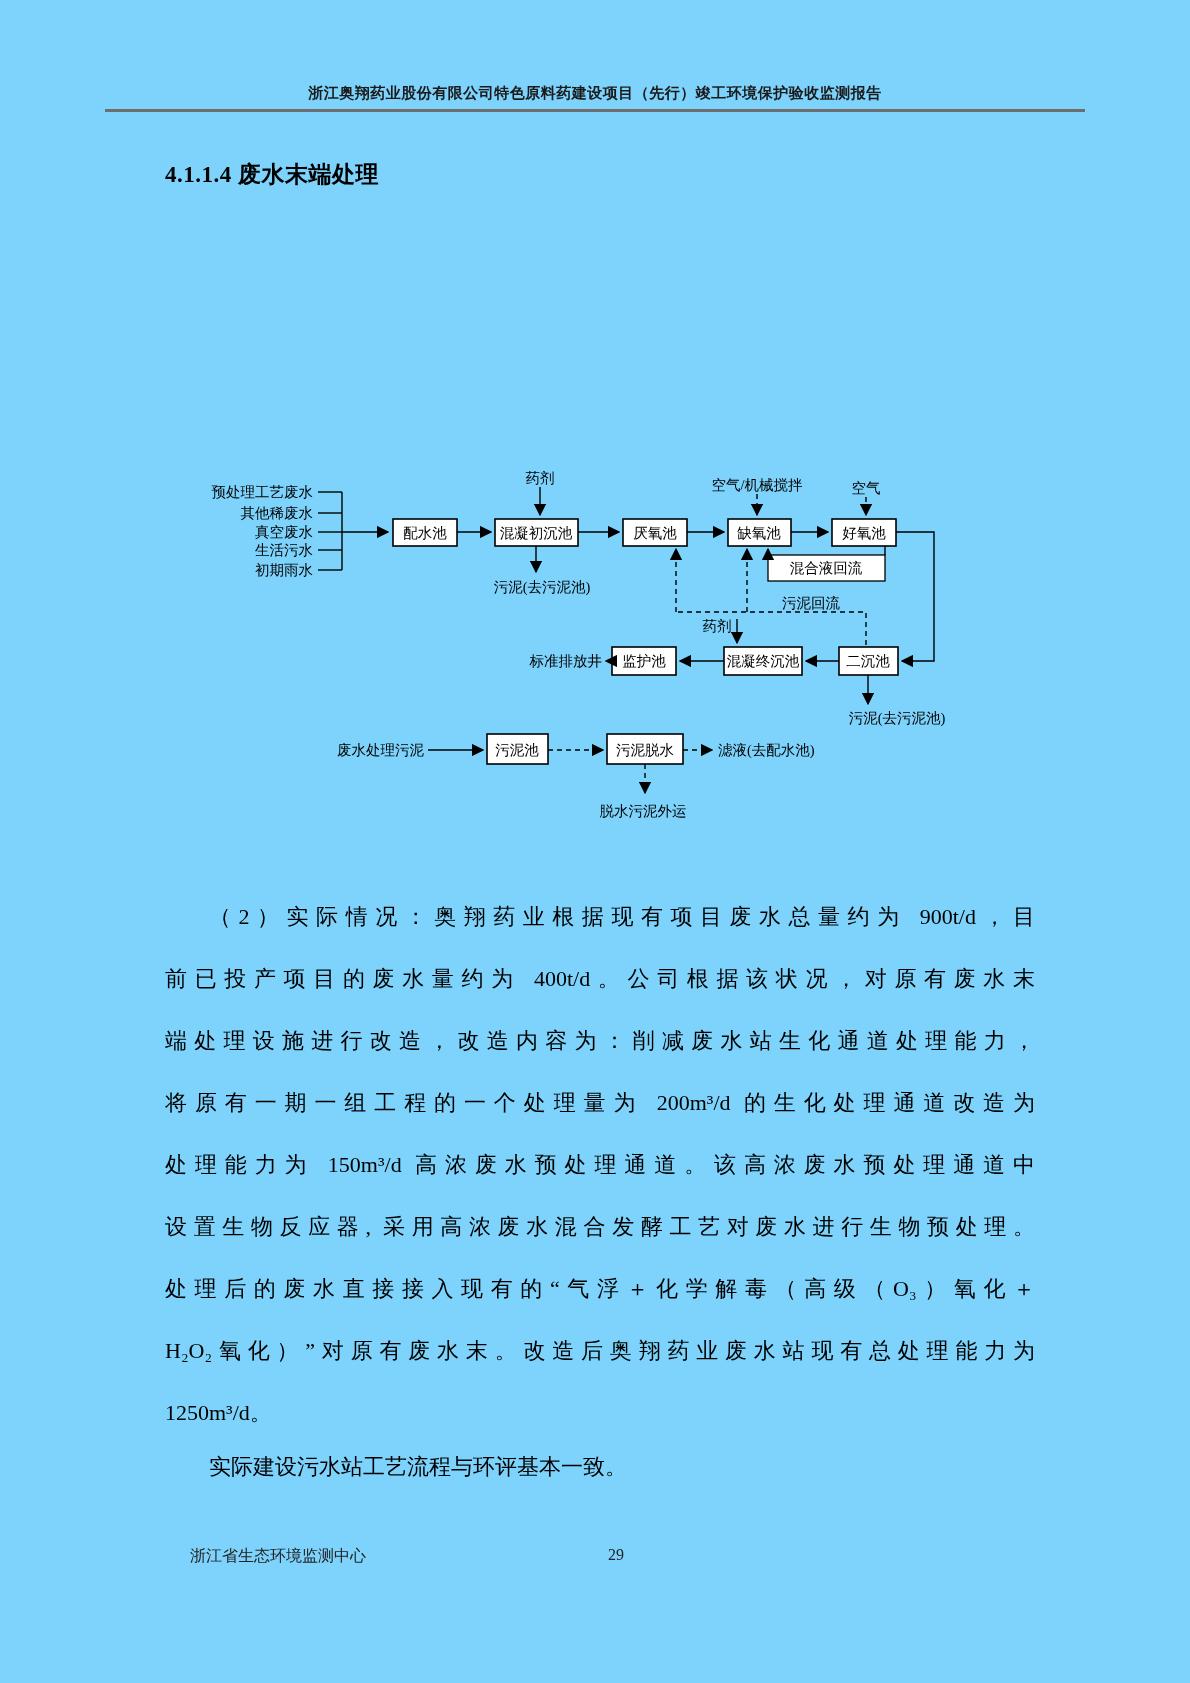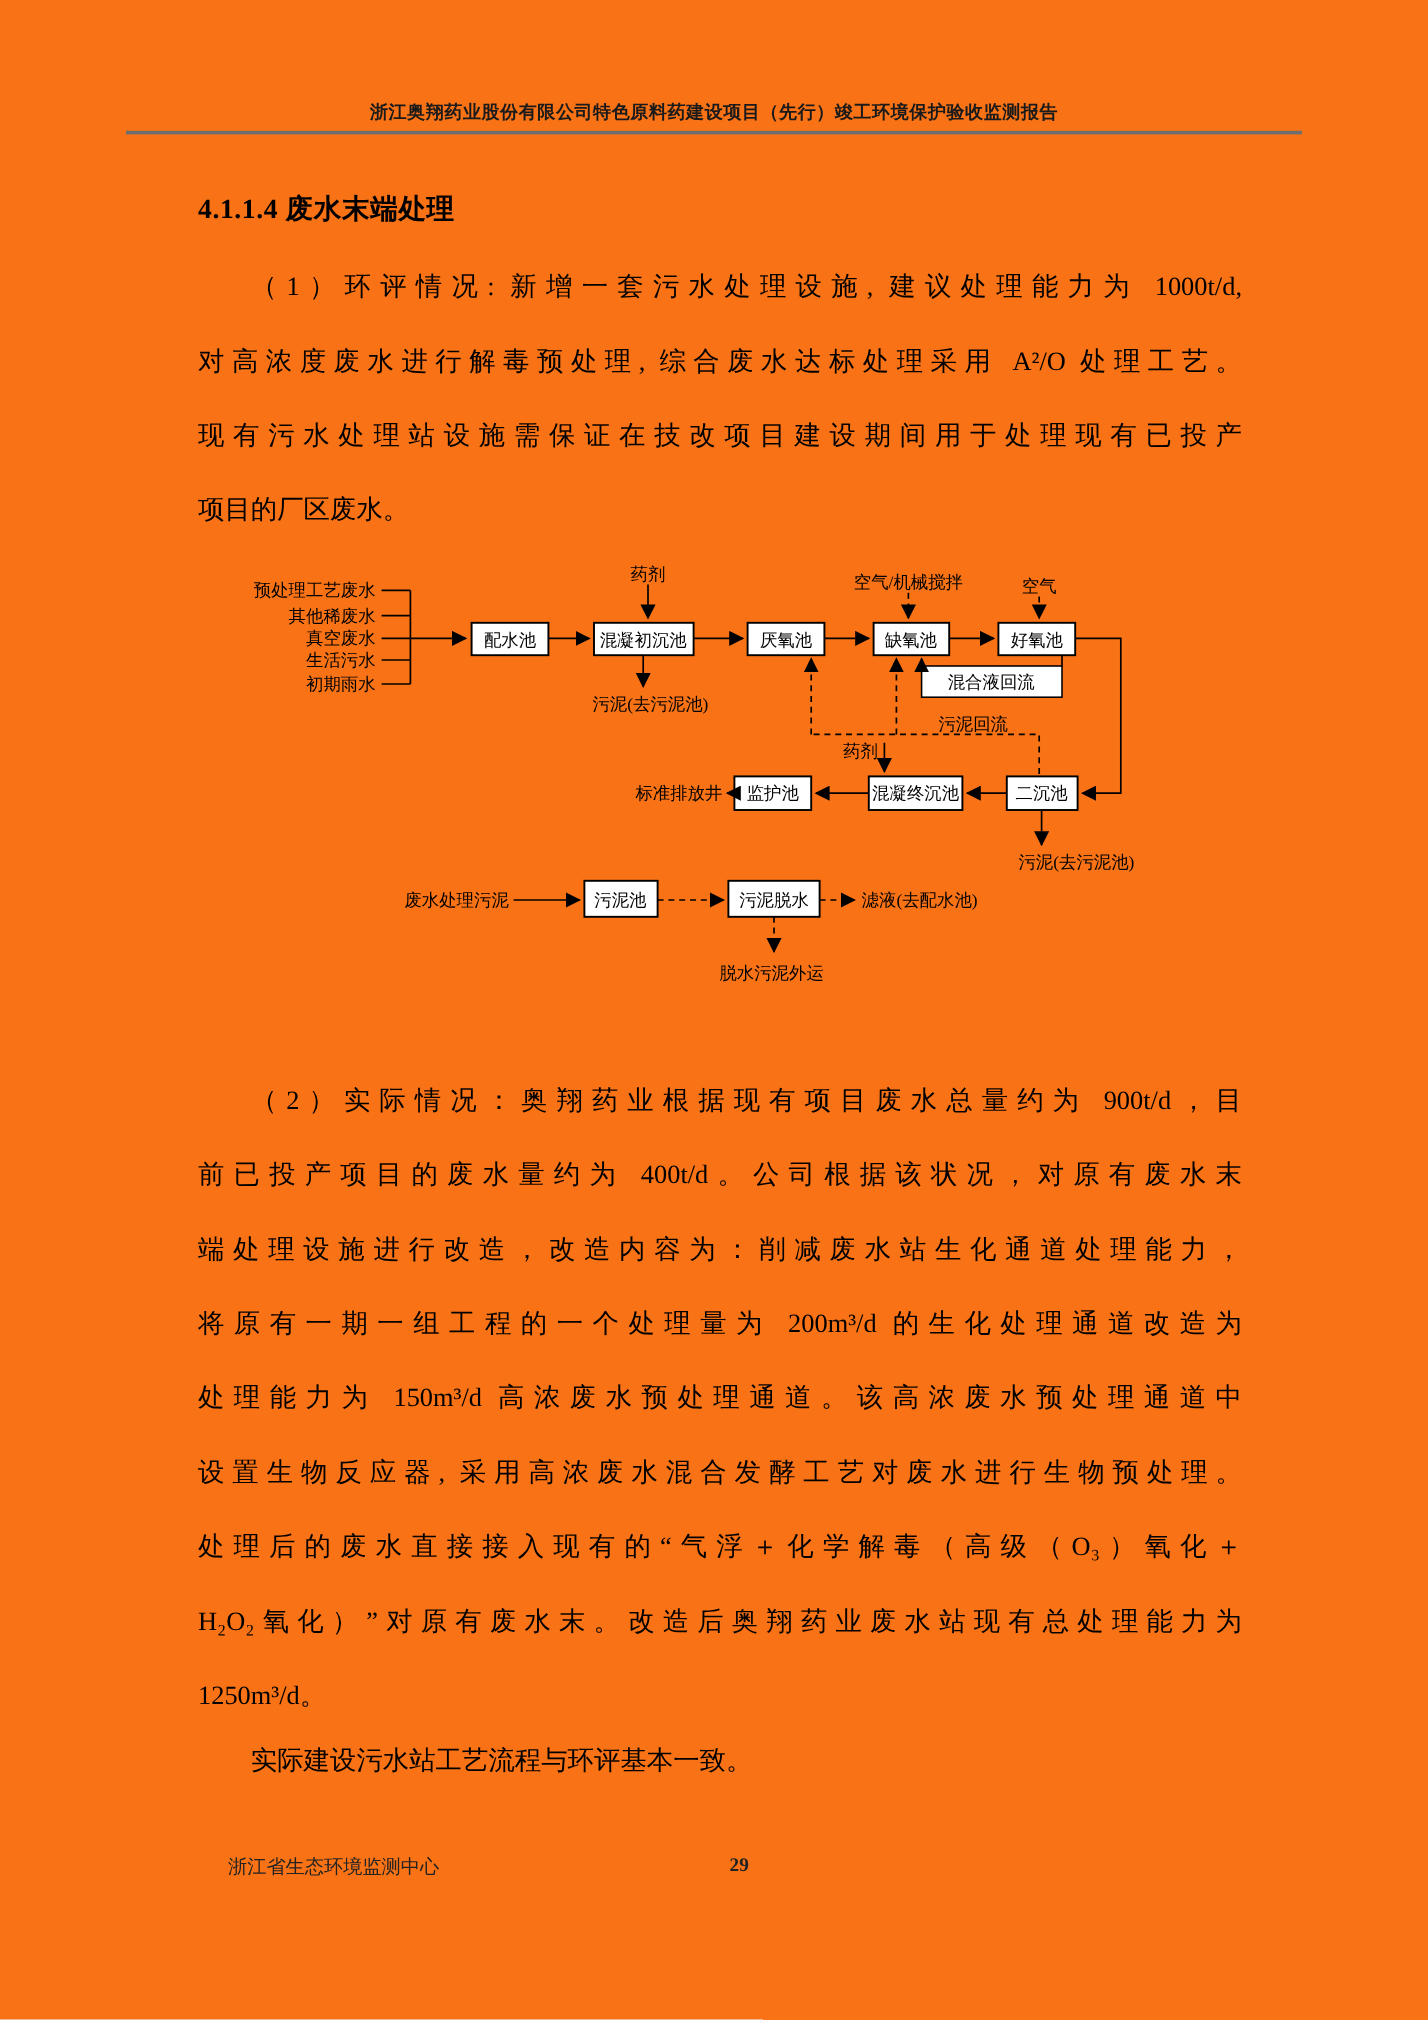--- a/index.html
+++ b/index.html
@@ -1,17 +1,17 @@
 <!DOCTYPE html>
 <html><head>
 <meta charset="utf-8">
 <style>
   html,body{margin:0;padding:0;background:#e8e8e8;}
   #page{
-    position:relative;width:1190px;height:1683px;background:#f97316;
+    position:relative;width:1190px;height:1683px;background:#7dd3fc;
     margin:0 auto;overflow:hidden;
     font-family:"Liberation Serif","DejaVu Serif",serif;color:#000;
   }
   .abs{position:absolute;}
   #header-title{
     top:84px;left:0;width:1190px;text-align:center;
     font-size:15px;font-weight:bold;letter-spacing:.5px;color:#1a1a1a;
   }
   #header-rule{top:109px;left:105px;width:980px;height:3px;background:#6e6e6e;}
   #section-heading{
@@ -25,46 +25,40 @@
   .bline.short{text-align:left;text-align-last:left;}
   .bline.indent{text-indent:44px;}
   #para1{top:208px;}
   #para2{top:886px;}
   #para3{top:1436px;}
   #figure-caption{
     top:832px;left:165px;width:870px;text-align:center;
     font-size:21px;font-weight:bold;
   }
   #footer-org{top:1546px;left:190px;font-size:16px;color:#222;}
-  #footer-page{top:1546px;left:586px;width:60px;text-align:center;font-size:16px;color:#222;font-weight:bold;}
+  #footer-page{top:1546px;left:586px;width:60px;text-align:center;font-size:16px;color:#222;}
   svg{display:block;}
   svg text{
     font-family:"Liberation Serif","DejaVu Serif",serif;
     font-size:14.5px;fill:#000;
   }
   svg .box{fill:#fff;stroke:#000;stroke-width:1.6;}
   svg .ln{stroke:#000;stroke-width:1.4;fill:none;}
   svg .dash{stroke-dasharray:5,4;}
 </style>
 </head>
 <body>
 
 <div id="page">
 
   <div id="header-title" class="abs">浙江奥翔药业股份有限公司特色原料药建设项目（先行）竣工环境保护验收监测报告</div>
   <div id="header-rule" class="abs"></div>
 
   <div id="section-heading" class="abs">4.1.1.4 废水末端处理</div>
 
-  <div id="para1" class="abs para">
-    <div class="bline indent">（1）环评情况: 新增一套污水处理设施, 建议处理能力为 1000t/d,</div>
-    <div class="bline">对高浓度废水进行解毒预处理, 综合废水达标处理采用 A²/O 处理工艺。</div>
-    <div class="bline">现有污水处理站设施需保证在技改项目建设期间用于处理现有已投产</div>
-    <div class="bline short">项目的厂区废水。</div>
-  </div>
 
   <svg class="abs" style="left:160px;top:440px;" width="880" height="392" viewBox="160 440 880 392">
     <defs>
       <marker id="arr" viewBox="0 0 10 10" refX="9" refY="5" markerWidth="9" markerHeight="9" orient="auto-start-reverse">
         <path d="M0,0 L10,5 L0,10 z" fill="#000"></path>
       </marker>
     </defs>
 
     <g>
       <text x="313" y="497" text-anchor="end">预处理工艺废水</text>

